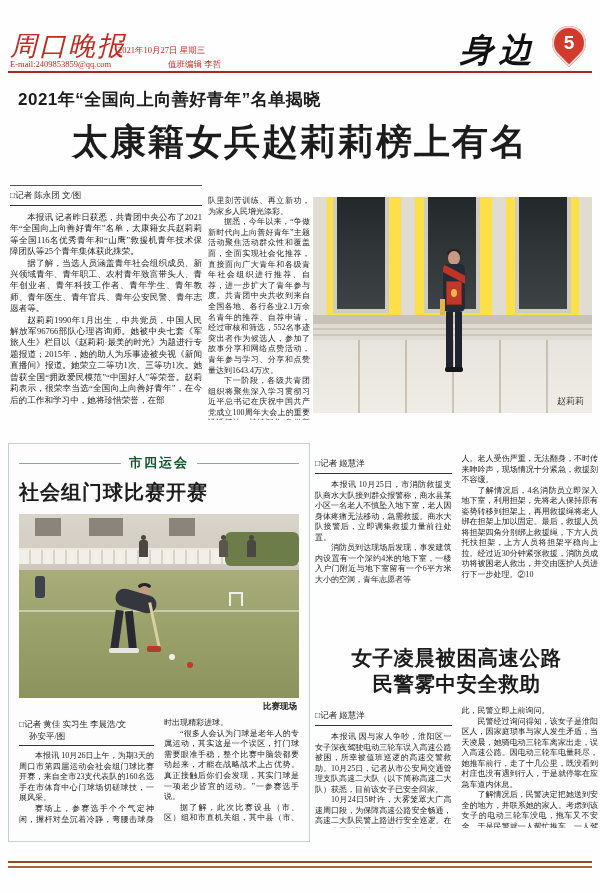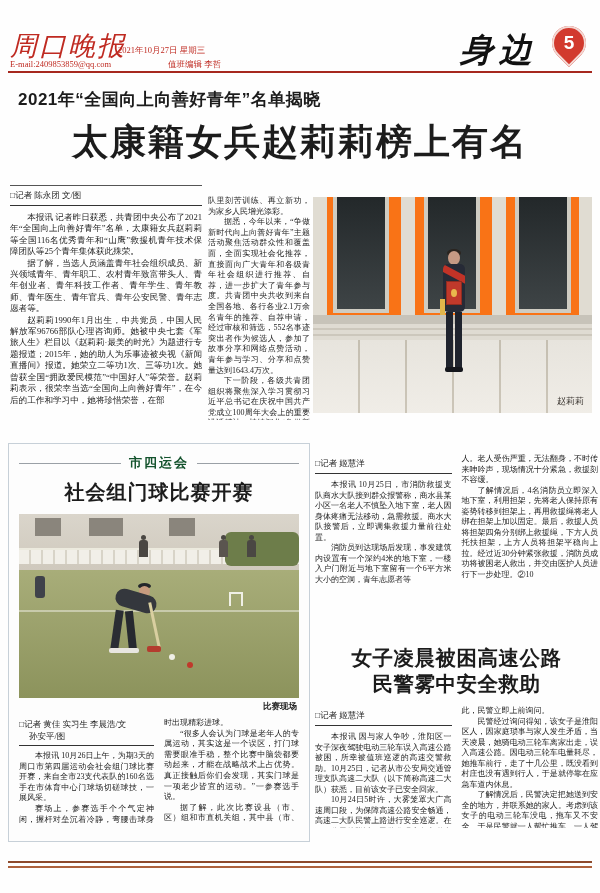--- a/index.html
+++ b/index.html
@@ -32,21 +32,21 @@
   
   .lead-kicker{position:absolute;left:18px;top:88px;font-size:17px;font-weight:bold;letter-spacing:.5px;}
   .lead-headline{position:absolute;left:0;top:118px;width:600px;text-align:center;font-size:36px;
                  font-weight:bold;letter-spacing:2px;}
   .lead-col1{position:absolute;left:10px;top:185px;width:192px;height:252px;overflow:hidden;
              font-size:8.6px;line-height:11.4px;}
   .lead-col2{position:absolute;left:208px;top:196px;width:102px;height:224px;overflow:hidden;
              font-size:8px;line-height:10.6px;}
 
   
-  .pm{position:absolute;left:313px;top:197px;width:279px;height:216px;background:#f97316;overflow:hidden;}
+  .pm{position:absolute;left:313px;top:197px;width:279px;height:216px;background:#fde047;overflow:hidden;}
   .pm .win{position:absolute;top:0;height:116px;width:56px;background:linear-gradient(#23282a,#3e4446);
            border:4px solid #cfccc2;border-top:none;box-sizing:border-box;}
   .pm .w1{left:20px;} .pm .w2{left:111px;} .pm .w3{left:202px;}
   .pm .pilaster{position:absolute;top:0;height:120px;width:14px;background:#e0dcd2;}
   .pm .p1{left:0;} .pm .p2{left:88px;} .pm .p3{left:179px;} .pm .p4{left:266px;}
   .pm .ledge{position:absolute;left:0;right:0;top:118px;height:9px;background:#c7c3b9;}
   .pm .steps{position:absolute;left:0;right:0;top:127px;height:16px;
              background:repeating-linear-gradient(#dfdbd2 0 4px,#ccc7bc 4px 6px);}
   .pm .pave{position:absolute;left:0;right:0;top:143px;bottom:0;
             background:linear-gradient(#e7e4dd,#f0ede7),
@@ -67,21 +67,21 @@
   .fig .legR{position:absolute;left:16px;top:61px;width:7px;height:56px;background:#1f232d;}
   .fig .shoes{position:absolute;left:6px;top:116px;width:18px;height:5px;background:#14161c;border-radius:2px;}
   .pm-cap{position:absolute;right:8px;bottom:5px;font-size:9px;color:#3f3a35;}
 
   
   .games-box{position:absolute;left:8px;top:443px;width:302px;height:399px;border:1px solid #c7d0d8;
              background:#fdfdfd;box-sizing:border-box;padding:8px 10px;}
   .tag-row{display:flex;align-items:center;gap:8px;margin-top:2px;}
   .tag-row .line{flex:1;height:1px;background:#9aa0a6;}
   .tag-text{font-size:13px;font-weight:bold;color:#14532d;letter-spacing:2px;}
-  .games-headline{text-align:center;font-size:20px;font-weight:bold;margin:7px 0 8px;letter-spacing:1px;}
+  .games-headline{text-align:left;font-size:20px;font-weight:bold;margin:7px 0 8px;letter-spacing:1px;}
   .gp{position:relative;height:184px;overflow:hidden;background:#99a166;}
   .gp-bg{position:absolute;left:0;right:0;top:0;height:56px;background:linear-gradient(#dad5cb,#cfc9bd);}
   .gp-w{position:absolute;top:4px;width:26px;height:18px;background:#8a857c;}
   .gp-w.a{left:16px;} .gp-w.b{left:70px;width:34px;} .gp-w.c{left:150px;}
   .gp-fence{position:absolute;left:0;right:0;top:34px;height:14px;border-top:2px solid #eceade;
             background:repeating-linear-gradient(90deg,#f1efe8 0 10px,#d8d4c8 10px 12px);}
   .gp-hedge{position:absolute;right:0;top:18px;width:74px;height:34px;background:#6d7d4a;border-radius:6px;}
   .gp-person{position:absolute;width:9px;height:17px;background:#4a4743;border-radius:3px 3px 0 0;top:26px;}
   .gp-person::before{content:"";position:absolute;left:2px;top:-5px;width:5px;height:5px;background:#4a4743;
                      border-radius:50%;}

